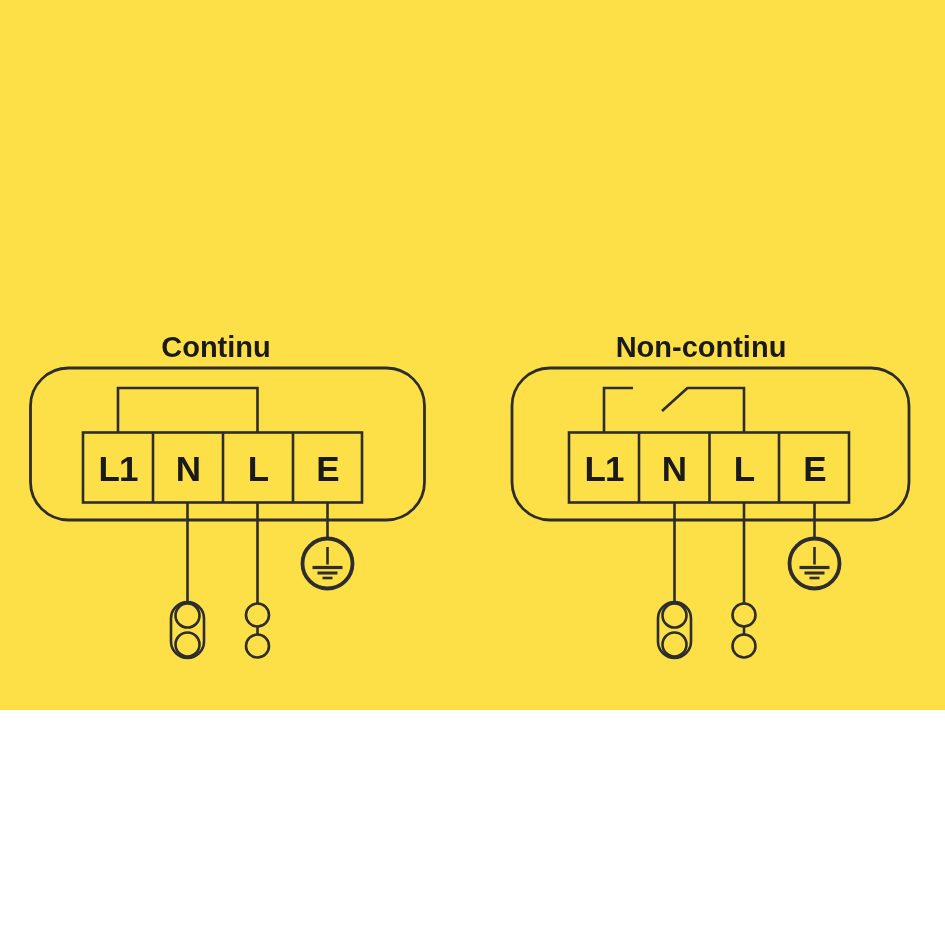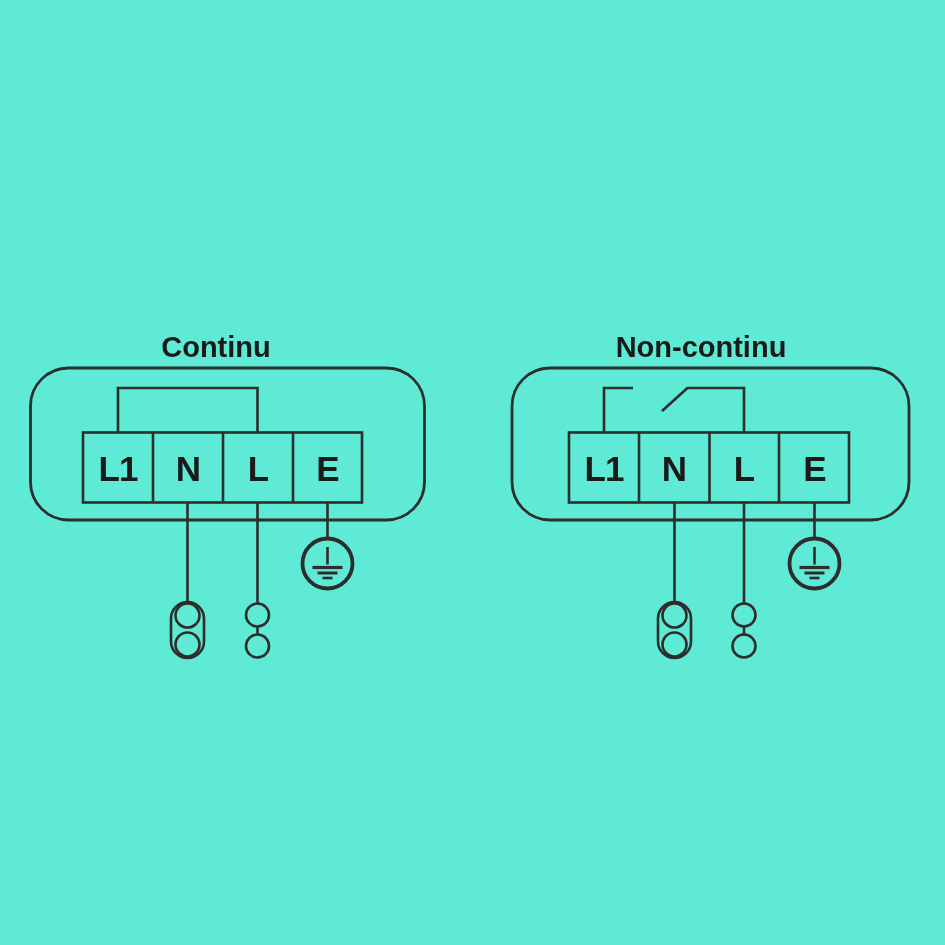--- a/index.html
+++ b/index.html
@@ -3,22 +3,22 @@
 <meta charset="utf-8">
 <style>
   html, body {
     margin: 0;
     padding: 0;
     background: #ffffff;
   }
   .canvas {
     position: relative;
     width: 945px;
-    height: 945px;
-    background: #5eead4;
+    height: 710px;
+    background: #fde047;
     overflow: hidden;
     font-family: "Liberation Sans", sans-serif;
   }
   svg { display: block; }
   .title {
     font-family: "Liberation Sans", sans-serif;
     font-size: 29px;
     font-weight: 700;
     text-anchor: middle;
   }

